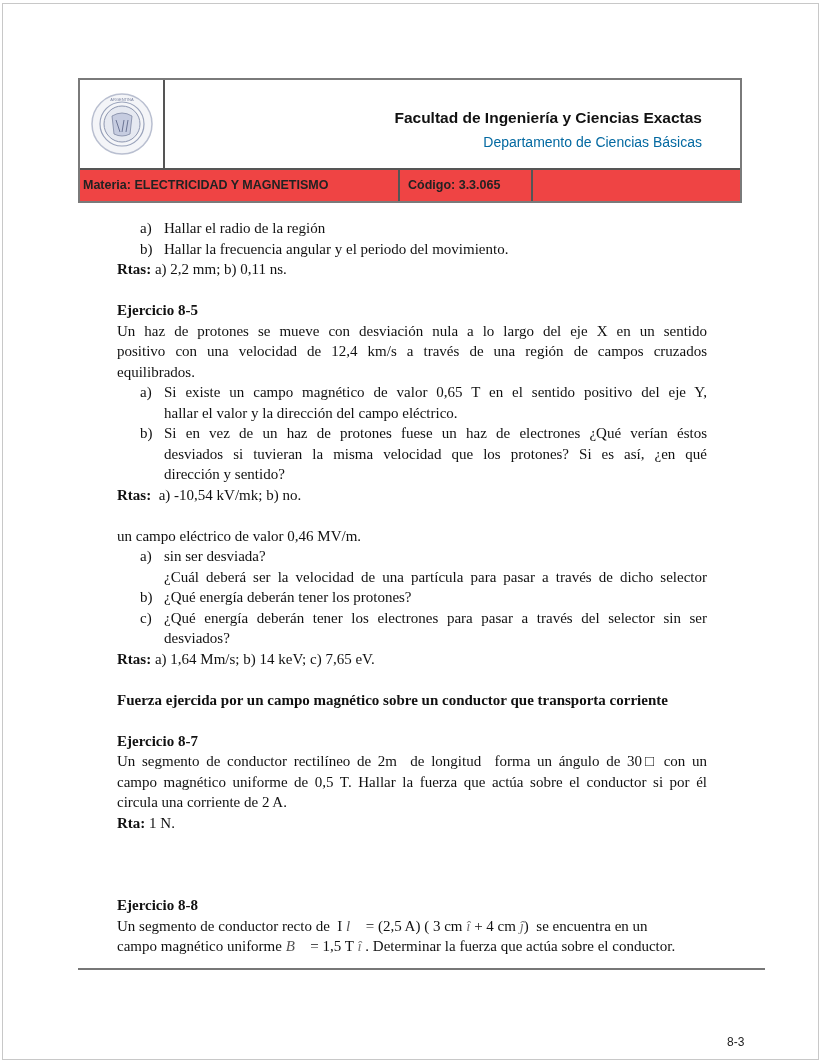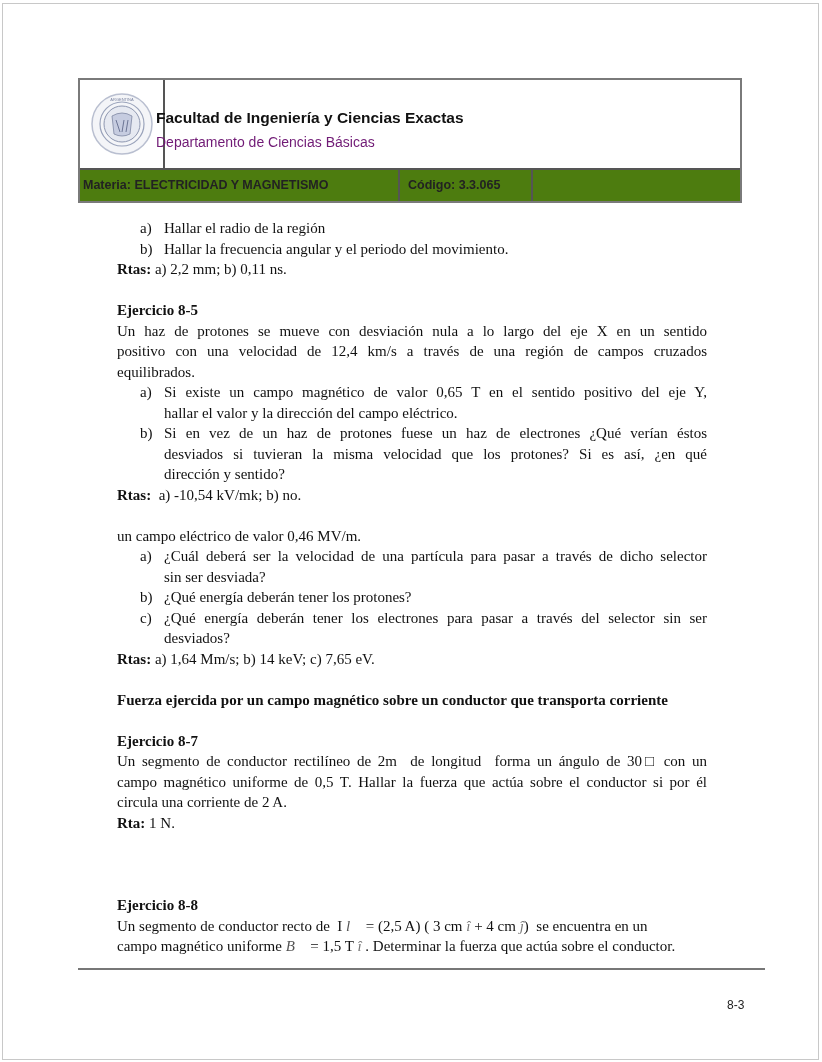--- a/index.html
+++ b/index.html
@@ -25,34 +25,34 @@
     .header-top {
       position: absolute; left: 0; top: 0; width: 660px; height: 90px;
       border-bottom: 2px solid #555;
     }
     .logo-cell {
       position: absolute; left: 0; top: 0; width: 85px; height: 88px;
       border-right: 2px solid #555;
       display: flex; align-items: center; justify-content: center;
     }
     .title-cell {
-      position: absolute; left: 76px; top: 0; width: 530px; height: 88px;
-      text-align: left;
+      position: absolute; left: 92px; top: 0; width: 530px; height: 88px;
+      text-align: right;
     }
     .title-main {
       position: absolute; left: 0; right: 0; top: 29px;
       font-size: 15.5px; font-weight: bold; color: #111;
     }
     .title-sub {
       position: absolute; left: 0; right: 0; top: 54px;
-      font-size: 14px; color: #701a75;
+      font-size: 14px; color: #0369a1;
     }
     .header-bottom {
       position: absolute; left: 0; top: 90px; width: 660px; height: 31px;
-      background: #4d7c0f;
+      background: #ef4444;
     }
     .hb-cell {
       position: absolute; top: 0; height: 31px;
       font-size: 12.5px; font-weight: bold; color: #222;
       line-height: 31px; padding-left: 3px;
     }
     .hb-materia { left: 0; width: 320px; border-right: 2px solid #555; }
     .hb-codigo { left: 320px; width: 133px; border-right: 2px solid #555; padding-left: 8px; }
     .hb-empty { left: 445px; width: 215px; }
 
@@ -73,21 +73,21 @@
     .gap { height: 20.5px; }
     .gap-big { height: 62px; }
     .arrow-sym { font-style: italic; color: #555; }
     .unitv { color: #777; font-style: italic; }
 
     .footer-rule {
       position: absolute; left: 78px; top: 968px; width: 687px; height: 2px;
       background: #777;
     }
     .page-number {
-      position: absolute; left: 727px; top: 998px;
+      position: absolute; left: 727px; top: 1035px;
       font-family: "Liberation Sans", sans-serif; font-size: 12px; color: #222;
     }
   </style>
 </head>
 <body>
 
 <div class="page-frame"></div>
 
 <div class="header">
   <div class="header-top">
@@ -146,22 +146,22 @@
   </div>
   <div class="line">
     <span class="bold">Rtas:</span><span style="white-space: pre;">  a) -10,54 kV/mk; b) no.</span>
   </div>
 
   <div class="gap"></div>
 
   <div class="line">un campo eléctrico de valor 0,46 MV/m.</div>
   <div class="item">
     <span class="mark">a)</span>
+    <span class="txt last-left">sin ser desviada?</span>
     <span class="txt" style="text-align-last: justify;">¿Cuál deberá ser la velocidad de una partícula para pasar a través de dicho selector</span>
-    <span class="txt last-left">sin ser desviada?</span>
   </div>
   <div class="item">
     <span class="mark">b)</span>
     <span class="txt last-left">¿Qué energía deberán tener los protones?</span>
   </div>
   <div class="item">
     <span class="mark">c)</span>
     <span class="txt" style="text-align-last: justify;">¿Qué energía deberán tener los electrones para pasar a través del selector sin ser</span>
     <span class="txt last-left">desviados?</span>
   </div>

